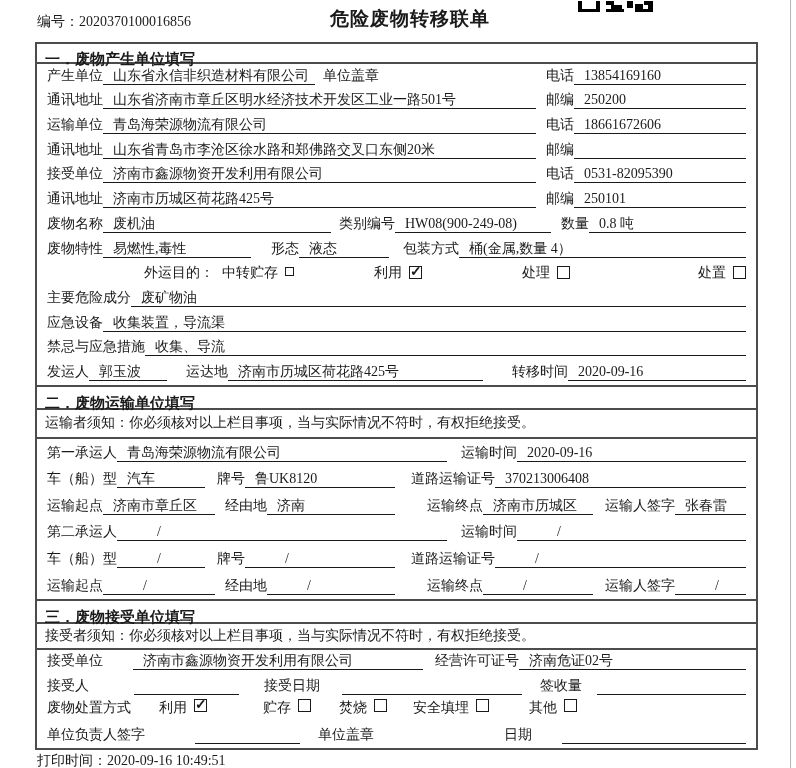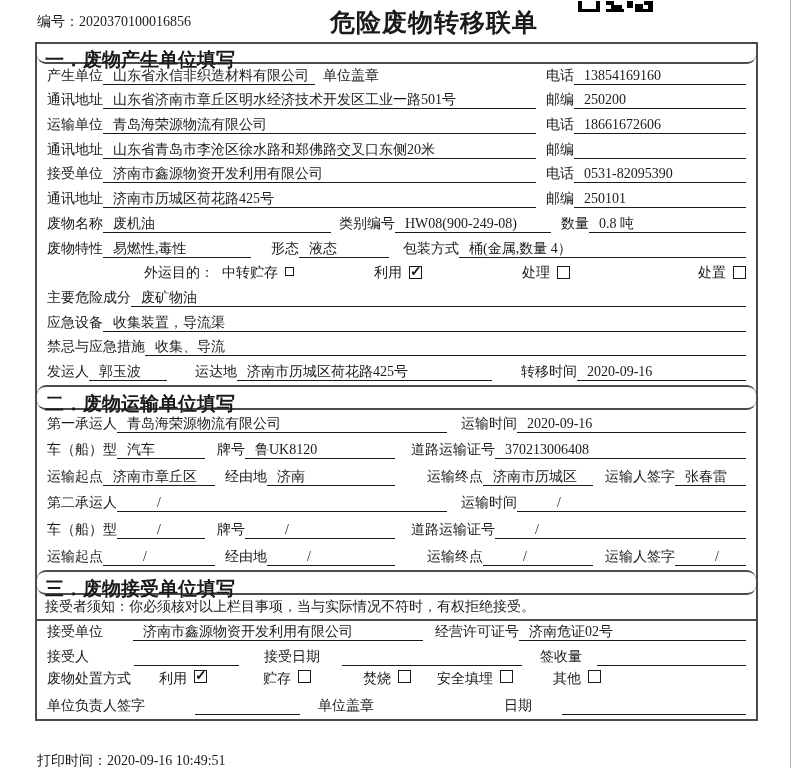--- a/index.html
+++ b/index.html
@@ -4,27 +4,27 @@
 <style>
   * { margin:0; padding:0; box-sizing:border-box; }
   html,body { width:796px; height:768px; background:#fff; overflow:hidden; }
   body { font-family:"Liberation Serif","DejaVu Serif",serif; color:#1a1a1a; font-size:14px; position:relative; }
 
   .page-edge { position:absolute; top:0; right:5px; width:1px; height:768px; background:#b5b5b5; }
 
   
   .hdr { position:relative; height:42px; }
   .doc-no { position:absolute; left:37px; top:13px; font-size:14px; }
-  .doc-title { position:absolute; left:330px; top:6px; font-size:25px; font-weight:bold; letter-spacing:1px; }
+  .doc-title { position:absolute; left:330px; top:6px; font-size:19px; font-weight:bold; letter-spacing:1px; }
   .qr-frag { position:absolute; left:578px; top:0; }
 
   
   .form-table { position:absolute; left:35px; top:42px; width:723px; border:2px solid #4c4c4c; background:#fff; }
 
-  .sec-hdr { font-weight:bold; font-size:19px; padding:13px 8px 0 8px; height:20px; border-bottom:2px solid #4c4c4c; display:flex; align-items:center;border-radius:9px; }
+  .sec-hdr { font-weight:bold; font-size:15px; padding:13px 8px 0 8px; height:20px; border-bottom:2px solid #4c4c4c; display:flex; align-items:center; }
   .sec-hdr.bt { border-top:2px solid #4c4c4c; height:25px; }
 
   .notice-row { height:29px; border-bottom:2px solid #4c4c4c; display:flex; align-items:center; padding:0 8px; }
 
   .row { display:flex; align-items:flex-end; padding:0 10px 4px 10px; }
   .row-s1 { height:24.7px;justify-content:flex-end; }
   .row-s2 { height:26.6px; }
   .row-s3 { height:24.5px; }
   .lbl { white-space:nowrap; }
   .uf { border-bottom:1px solid #1a1a1a; padding-left:10px; white-space:nowrap; line-height:16px; }
@@ -153,27 +153,28 @@
   </div>
 
   <div class="row row-s1">
     <span class="lbl">禁忌与应急措施</span>
     <span class="uf grow">收集、导流</span>
   </div>
 
   <div class="row row-s1">
     <span class="lbl">发运人</span>
     <span class="uf" style="width:78px">郭玉波</span>
-    <span class="lbl" style="margin-left:28px">运达地</span>
+    <span class="lbl" style="margin-left:19px">运达地</span>
     <span class="uf" style="width:255px">济南市历城区荷花路425号</span>
     <span class="lbl" style="margin-left:29px">转移时间</span>
     <span class="uf grow">2020-09-16</span>
   </div>
 
   <div class="sec-hdr bt">二．废物运输单位填写</div>
+  <div class="notice-row">运输者须知：你必须核对以上栏目事项，当与实际情况不符时，有权拒绝接受。</div>
 
   <div class="row row-s2">
     <span class="lbl">第一承运人</span>
     <span class="uf" style="width:330px">青岛海荣源物流有限公司</span>
     <span class="lbl" style="margin-left:14px">运输时间</span>
     <span class="uf grow">2020-09-16</span>
   </div>
 
   <div class="row row-s2">
     <span class="lbl">车（船）型</span>
@@ -240,21 +241,21 @@
     <span class="lbl" style="margin-left:18px">签收量</span>
     <span class="uf grow" style="margin-left:15px"></span>
   </div>
 
   <div class="row row-s3" style="align-items:flex-start;padding-bottom:2px">
     <span class="lbl">废物处置方式</span>
     <span class="lbl" style="margin-left:28px">利用</span>
     <span class="cb checked"></span>
     <span class="lbl" style="margin-left:56px">贮存</span>
     <span class="cb"></span>
-    <span class="lbl" style="margin-left:52px">焚烧</span>
+    <span class="lbl" style="margin-left:28px">焚烧</span>
     <span class="cb"></span>
     <span class="lbl" style="margin-left:26px">安全填埋</span>
     <span class="cb"></span>
     <span class="lbl" style="margin-left:40px">其他</span>
     <span class="cb"></span>
   </div>
 
   <div class="row row-s3">
     <span class="lbl">单位负责人签字</span>
     <span class="uf" style="width:105px;margin-left:50px"></span>

